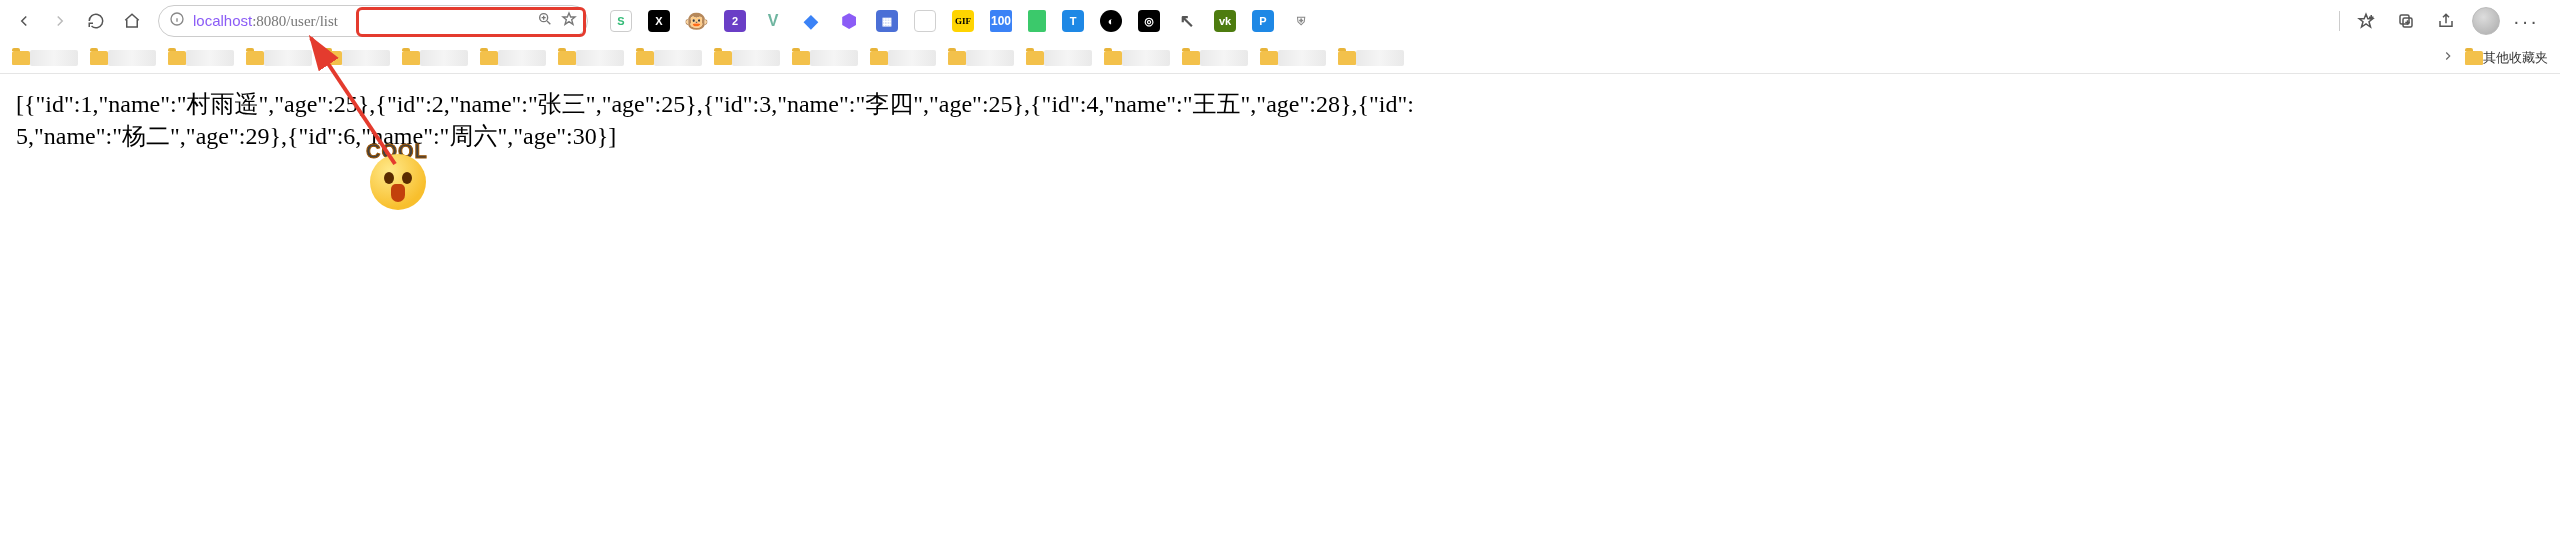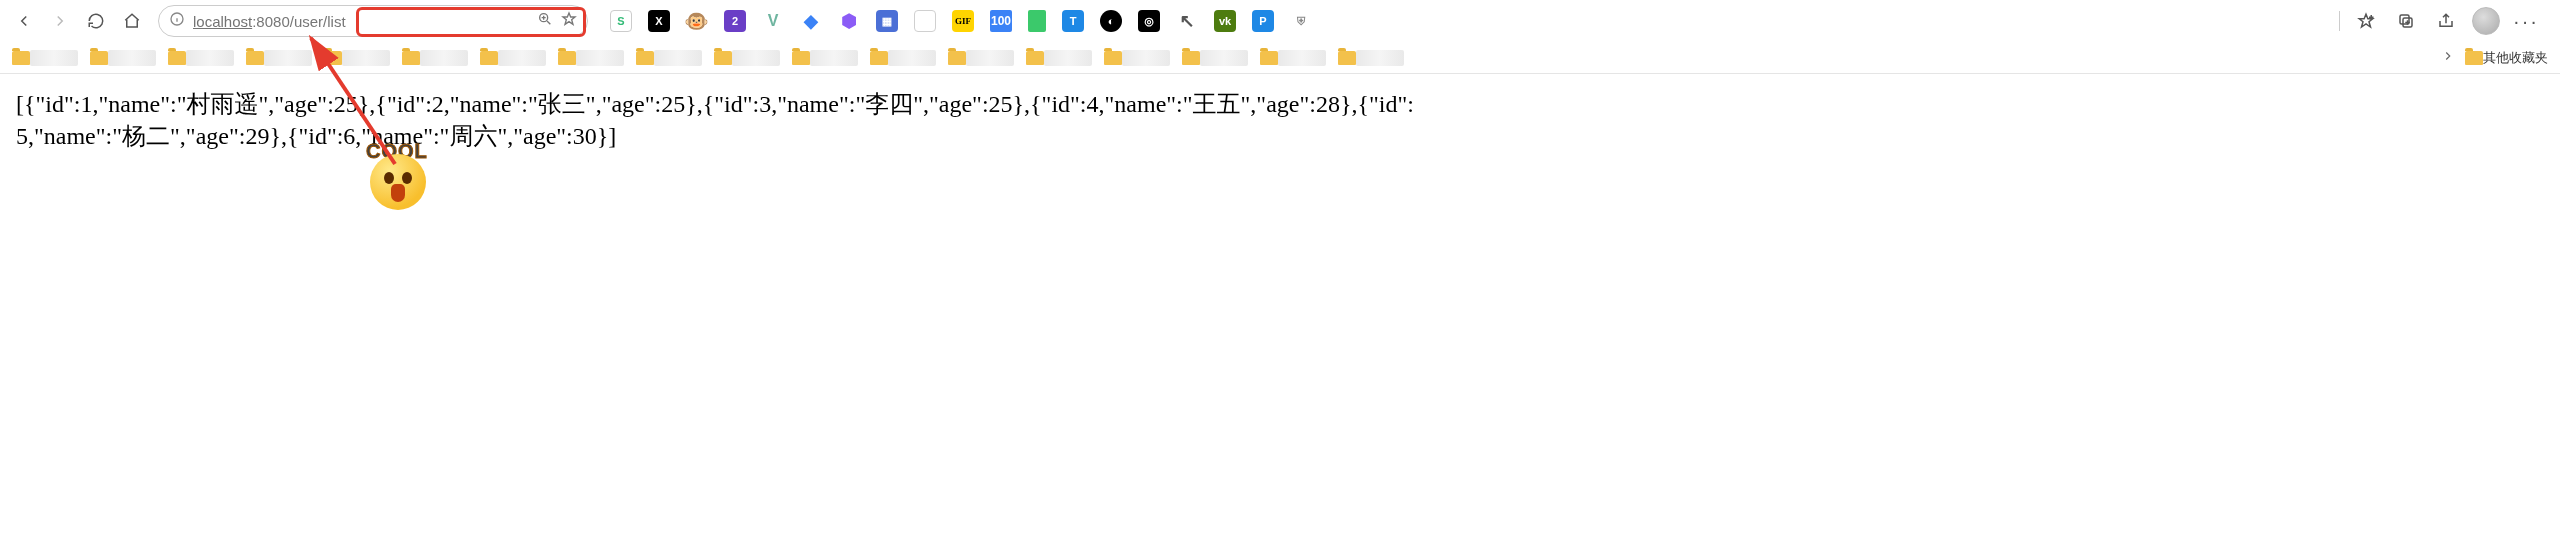--- a/index.html
+++ b/index.html
@@ -52,22 +52,22 @@
     }
     .address-bar-wrap .info-icon svg { width: 16px; height: 16px; }
     
     .url-text {
       flex: 1;
       font-size: 15px;
       color: #000;
       white-space: nowrap;
       overflow: hidden;
     }
-    .url-text .url-host { color: #737373; text-decoration: underline; }
-    .url-text .url-path { color: #777; }
+    .url-text .url-host { color: #8b5cf6; }
+    .url-text .url-path { color: #777; font-family: Liberation Serif, serif; }
     
     .address-end-icons {
       display: flex;
       align-items: center;
       gap: 8px;
       margin-left: 8px;
     }
     .address-end-icons .icon-btn {
       color: #777;
       cursor: pointer;

